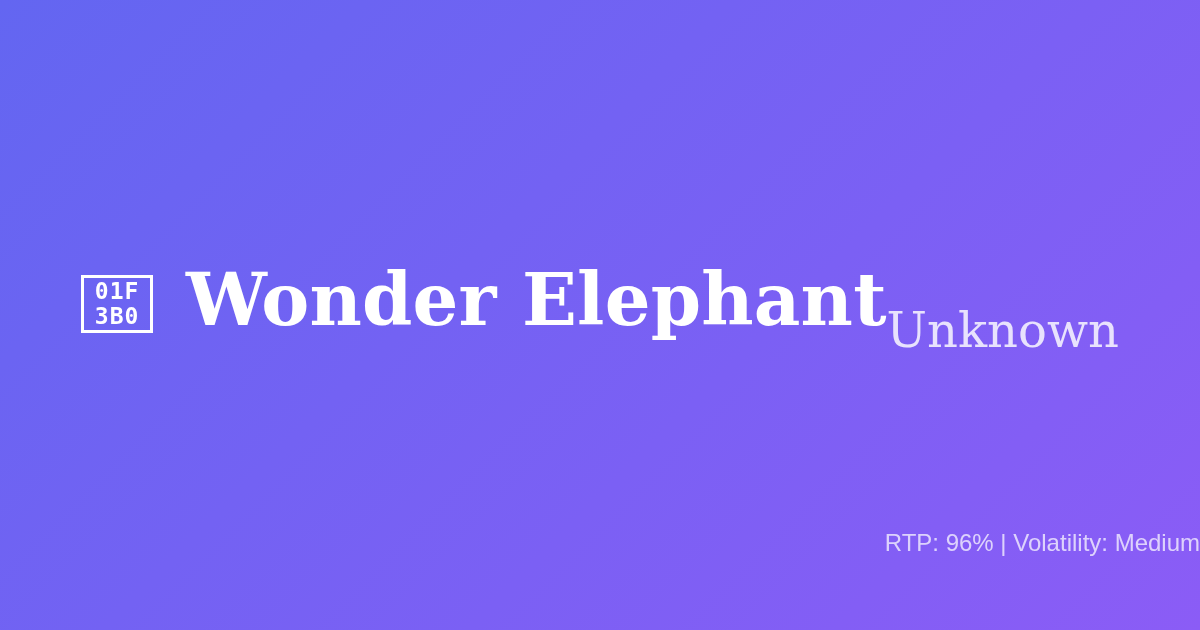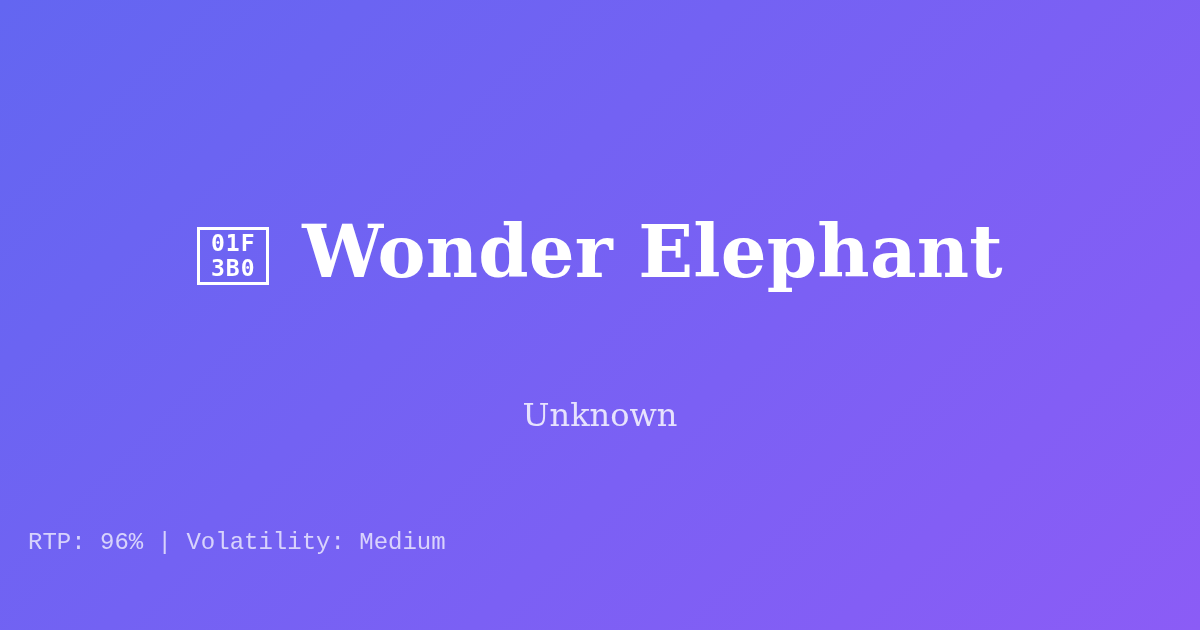--- a/index.html
+++ b/index.html
@@ -25,21 +25,21 @@
     display: flex;
     flex-direction: column;
     align-items: center;
     justify-content: center;
     text-align: center;
   }
 
   
   .hero {
     display: flex;
-    flex-direction: column;
+    flex-direction: row;
     align-items: center;
     justify-content: center;
     width: 100%;
     margin-top: -26px;
   }
 
   .title-row {
     display: flex;
     flex-direction: row;
     align-items: center;
@@ -80,38 +80,37 @@
 
   .notdef-row {
     display: block;
     height: 25px;
   }
 
   .game-subtitle {
     margin-top: 58px;
     font-family: "DejaVu Serif", "Liberation Serif", serif;
     font-weight: normal;
-    font-size: 32px;
+    font-size: 48px;
     line-height: 1.2;
     color: rgba(255, 255, 255, 0.82);
   }
 
   
   .game-meta {
     position: absolute;
     left: 0;
     right: 0;
     bottom: 72px;
-    font-family: Liberation Mono, monospace;
+    font-family: Liberation Sans, sans-serif;
     font-weight: normal;
     font-size: 24px;
     line-height: 1.2;
     color: rgba(255, 255, 255, 0.72);
-    text-align: left;
-    margin-left: 28px;
+    text-align: right;
   }
 </style>
 </head>
 <body>
 
 <div class="og-card">
 
   <div class="hero">
 
     <div class="title-row">

